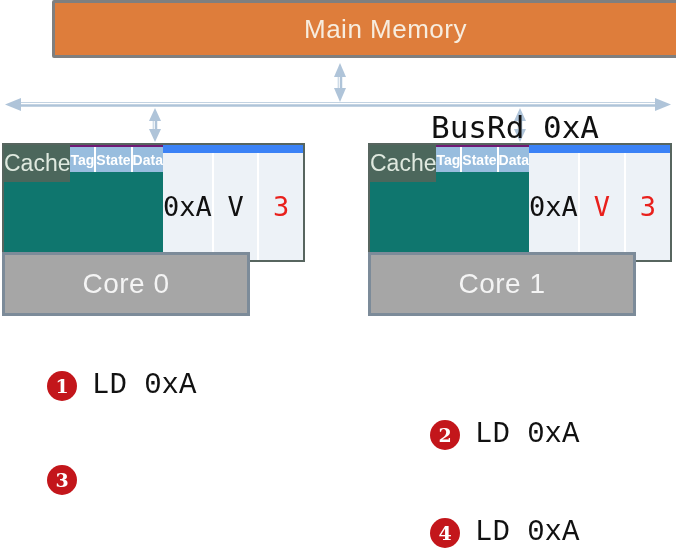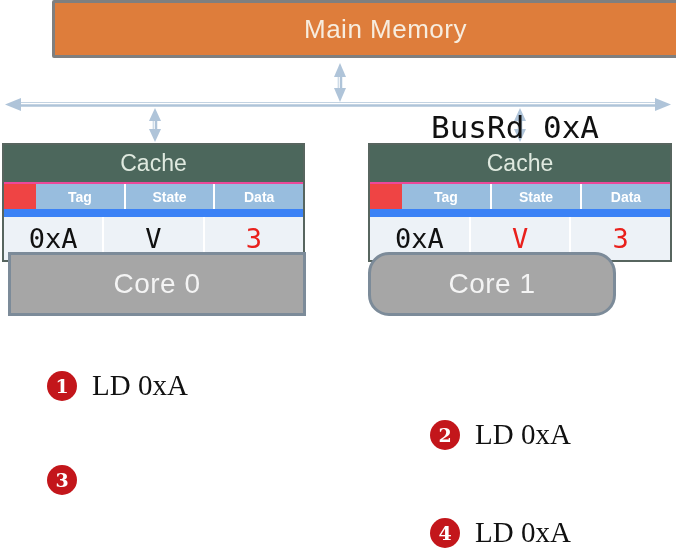--- a/index.html
+++ b/index.html
@@ -31,31 +31,31 @@
     left: 431px; top: 69px;
     font-family: "DejaVu Sans Mono", monospace;
     font-size: 31px; color: #111111; white-space: pre; margin-top: 40px;
   }
 
   
   .cache-table {
     box-sizing: border-box;
     top: 143px; height: 119px;
     border: 2px solid #57655f;
-    background: #ef4444;
-    display: flex; flex-direction: column;
+    background: #0f766e;
+    display: flex; flex-direction: row;
   }
   .cache-table.c0 { left: 2px; width: 303px; }
   .cache-table.c1 { left: 368px; width: 304px; }
   .cache-title {
     height: 37px; background: #4c675c;
     display: flex; align-items: center; justify-content: center;
     color: #dfe9df; font-size: 23px;
   }
-  .cache-cols { display: flex; height: 25px; border-top: 2px solid #ec4899; padding-left: 32px; }
+  .cache-cols { display: flex; height: 25px; border-top: 2px solid #701a75; }
   .cache-cols .cell {
     flex: 1; background: #98bdde;
     display: flex; align-items: center; justify-content: center;
     color: #ffffff; font-size: 14px; font-weight: bold;
   }
   .cache-row { display: flex; flex: 1; border-top: 8px solid #3b82f6; }
   .cache-row .cell {
     flex: 1; background: #edf2f7;
     display: flex; align-items: center; justify-content: center;
     font-family: "DejaVu Sans Mono", monospace;
@@ -65,33 +65,33 @@
 
   
   .core {
     box-sizing: border-box;
     top: 252px; height: 64px;
     background: #a6a6a6;
     border: 3px solid #7c8b99;
     display: flex; align-items: center; justify-content: center;
     color: #f4f4f4; font-size: 28px; letter-spacing: 0.5px;
   }
-  .core.c0 { left: 8px; width: 298px; }
-  .core.c1 { left: 368px; width: 248px; border-radius: 21px; }
+  .core.c0 { left: 2px; width: 248px; }
+  .core.c1 { left: 368px; width: 268px; }
 
   
   .op { display: flex; align-items: center; gap: 15px; }
   .op-num {
     width: 30px; height: 30px; border-radius: 50%;
     background: #c3161b; color: #ffffff;
     font-family: "DejaVu Serif", serif; font-weight: bold; font-size: 19px;
     display: flex; align-items: center; justify-content: center;
   }
   .op-text {
-    font-family: Liberation Serif, serif;
+    font-family: Liberation Mono, monospace;
     font-size: 29px; color: #111111; white-space: pre;
   }
   .op1 { left: 47px;  top: 369px; }
   .op2 { left: 430px; top: 418px; }
   .op3 { left: 47px;  top: 465px; }
   .op4 { left: 430px; top: 516px; }
 </style>
 </head>
 <body>
 

